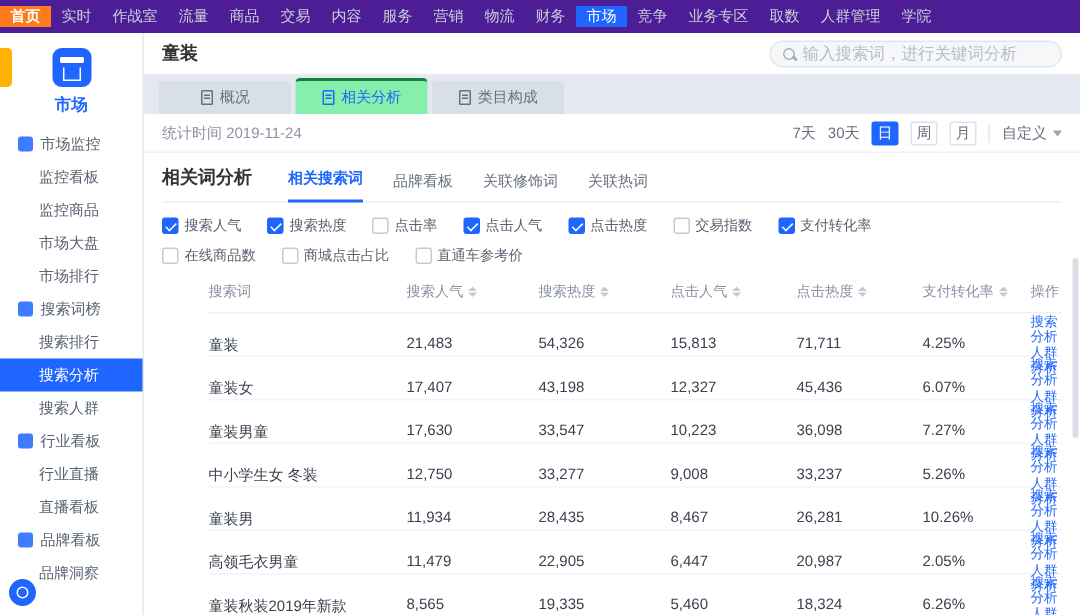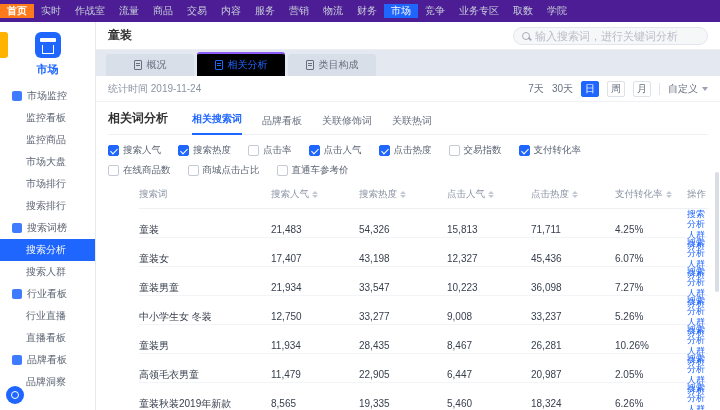--- a/index.html
+++ b/index.html
@@ -42,21 +42,21 @@
     display:flex; align-items:center; padding:0 8px; gap:5px; }
   .mag { width:8px; height:8px; border:1.5px solid #a9aeba; border-radius:50%; position:relative; flex:none; }
   .mag::after { content:""; position:absolute; width:4px; height:1.5px; background:#a9aeba;
     transform:rotate(45deg); right:-3px; bottom:-1px; }
   .search-box input { border:none; outline:none; background:transparent; font-size:11px; color:#666; width:100%; }
   .search-box input::placeholder { color:#b7bcc7; }
 
   .tabs-row { height:26px; background:#e4e9f1; display:flex; align-items:flex-end; padding-left:10px; gap:3px; flex:none; }
   .tab { height:22px; min-width:88px; padding:0 10px; display:flex; align-items:center; justify-content:center; gap:5px;
     font-size:10px; color:#68707f; background:#d8dfe9; border-radius:3px 3px 0 0; cursor:pointer; }
-  .tab.active { background:#000000; color:#1f66ff; border-top:2px solid #8b5cf6; height:24px;margin-top:48px; }
+  .tab.active { background:#86efac; color:#1f66ff; border-top:2px solid #15803d; height:24px;margin-top:48px; }
   .doc { width:8px; height:10px; border:1px solid currentColor; border-radius:1px; position:relative; flex:none; }
   .doc::after { content:""; position:absolute; left:1px; right:1px; top:2px; height:1px; background:currentColor;
     box-shadow:0 2px 0 currentColor; }
 
   .card { flex:1; background:#fff; display:flex; flex-direction:column; overflow:hidden; }
   .date-row { height:26px; border-bottom:1px solid #f0f1f4; display:flex; align-items:center;
     justify-content:space-between; padding:0 12px; font-size:10px; color:#8b93a2; flex:none;gap:40px; }
   .date-right { display:flex; align-items:center; gap:8px; color:#68707f; }
   .range-btn { cursor:pointer; }
   .gran { width:18px; height:16px; display:flex; align-items:center; justify-content:center;
@@ -109,20 +109,21 @@
   <div class="nav-item">交易</div>
   <div class="nav-item">内容</div>
   <div class="nav-item">服务</div>
   <div class="nav-item">营销</div>
   <div class="nav-item">物流</div>
   <div class="nav-item">财务</div>
   <div class="nav-item active">市场</div>
   <div class="nav-item">竞争</div>
   <div class="nav-item">业务专区</div>
   <div class="nav-item">取数</div>
+  <div class="nav-item">人群管理</div>
   <div class="nav-item">学院</div>
 </div>
 
 <div class="float-tag"></div>
 <div class="float-btn"></div>
 
 <div class="sidebar">
   <div class="side-head">
     <div class="side-tile"></div>
     <div class="side-label">市场</div>
@@ -137,27 +138,27 @@
       </div>
     <div class="menu-item child">
         <span>监控商品</span>
       </div>
     <div class="menu-item child">
         <span>市场大盘</span>
       </div>
     <div class="menu-item child">
         <span>市场排行</span>
       </div>
-    <div class="menu-item child">
-        <span>搜索排行</span>
-      </div>
     <div class="menu-item">
       <span class="gicon"></span>
       <span>搜索词榜</span>
     </div>
+    <div class="menu-item child">
+        <span>搜索排行</span>
+      </div>
     <div class="menu-item child active">
         <span>搜索分析</span>
       </div>
     <div class="menu-item child">
         <span>搜索人群</span>
       </div>
     <div class="menu-item">
       <span class="gicon"></span>
       <span>行业看板</span>
     </div>
@@ -341,21 +342,21 @@
           <div>12,327</div>
           <div>45,436</div>
           <div>6.07%</div>
           <div class="ops">
               <a>搜索分析</a>
               <a>人群分析</a>
             </div>
         </div>
         <div class="grid trow">
           <div class="kw">童装男童</div>
-          <div>21,934</div>
+          <div>17,630</div>
           <div>33,547</div>
           <div>10,223</div>
           <div>36,098</div>
           <div>7.27%</div>
           <div class="ops">
               <a>搜索分析</a>
               <a>人群分析</a>
             </div>
         </div>
         <div class="grid trow">

